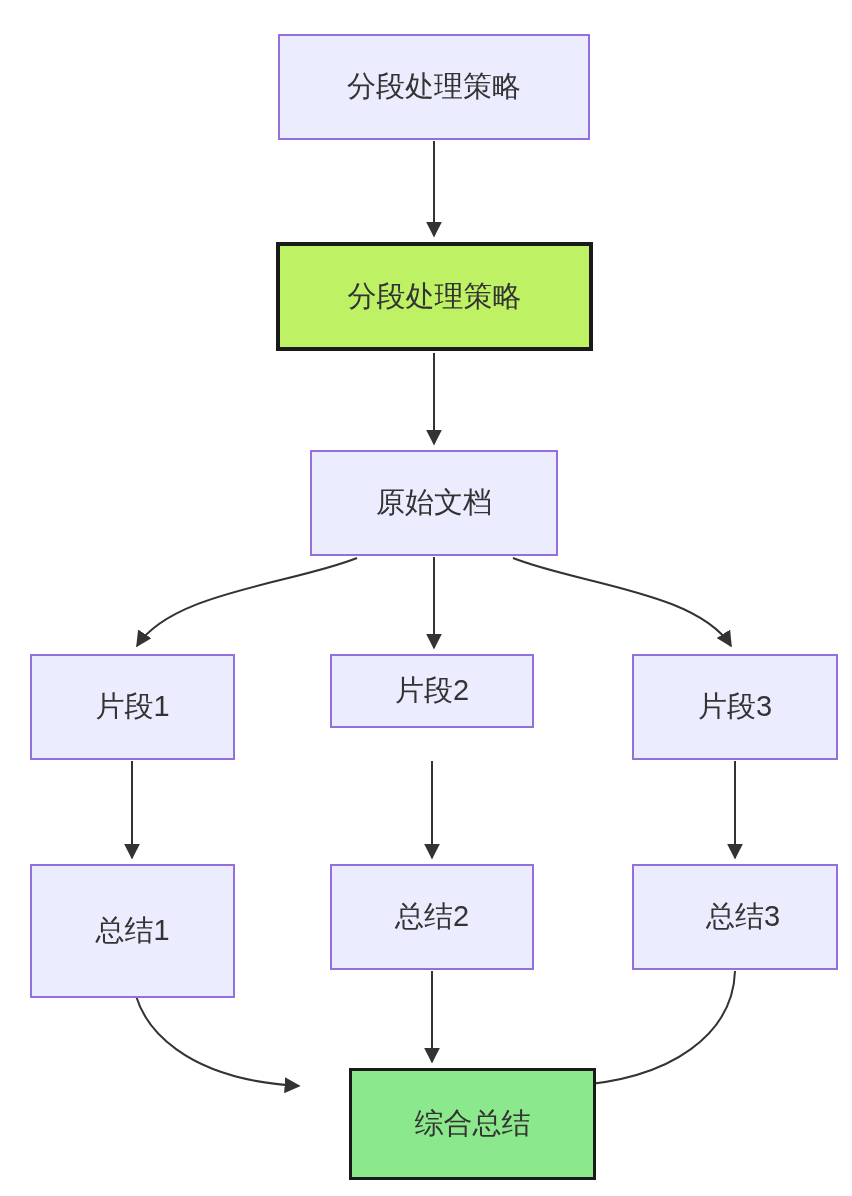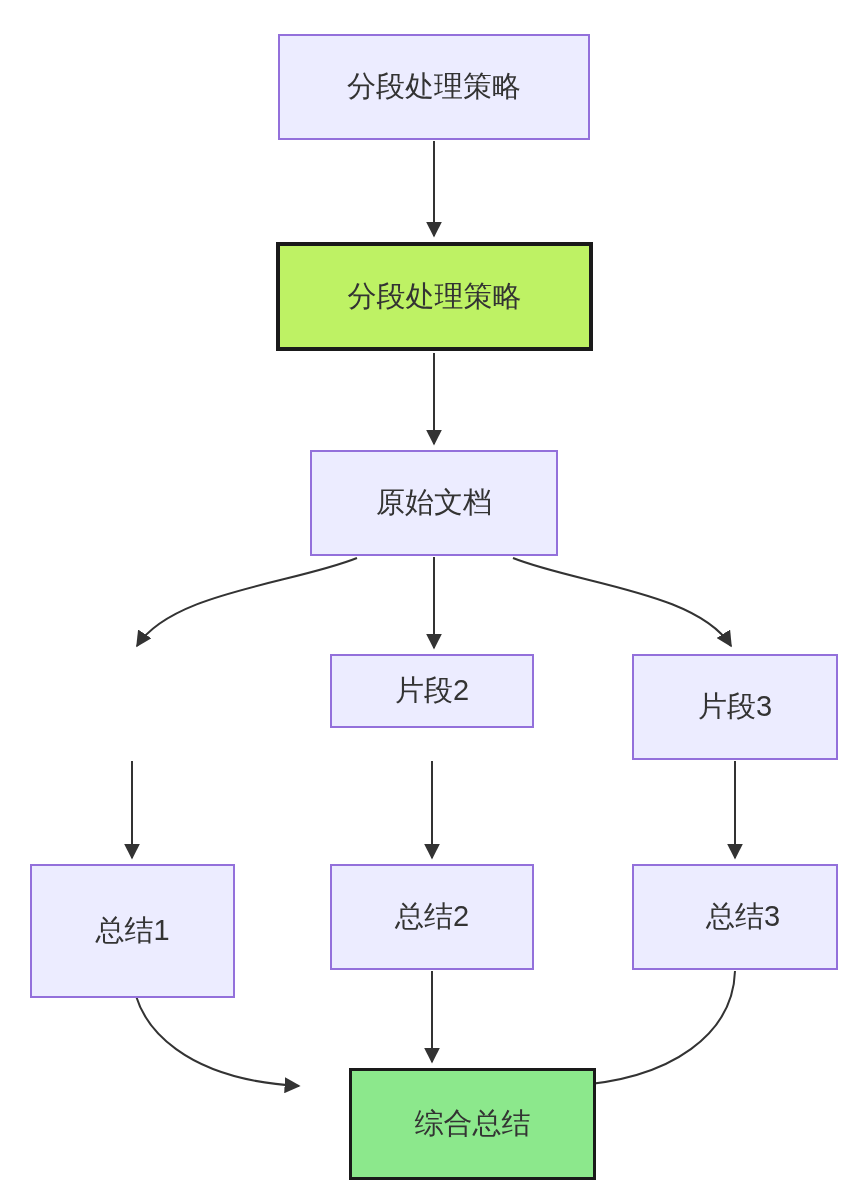--- a/index.html
+++ b/index.html
@@ -59,20 +59,23 @@
   </div>
 
   <div class="node strategy" style="left:276px;top:242px;width:317px;height:109px;">
     <span>分段处理策略</span>
   </div>
 
   <div class="node" style="left:310px;top:450px;width:248px;height:106px;text-align:right;">
     <span>原始文档</span>
   </div>
 
+  <div class="node" style="left:30px;top:654px;width:205px;height:106px;">
+    <span>片段1</span>
+  </div>
 
   <div class="node" style="left:330px;top:654px;width:204px;height:74px;">
     <span>片段2</span>
   </div>
 
   <div class="node" style="left:632px;top:654px;width:206px;height:106px;">
     <span>片段3</span>
   </div>
 
   <div class="node" style="left:30px;top:864px;width:205px;height:134px;">

